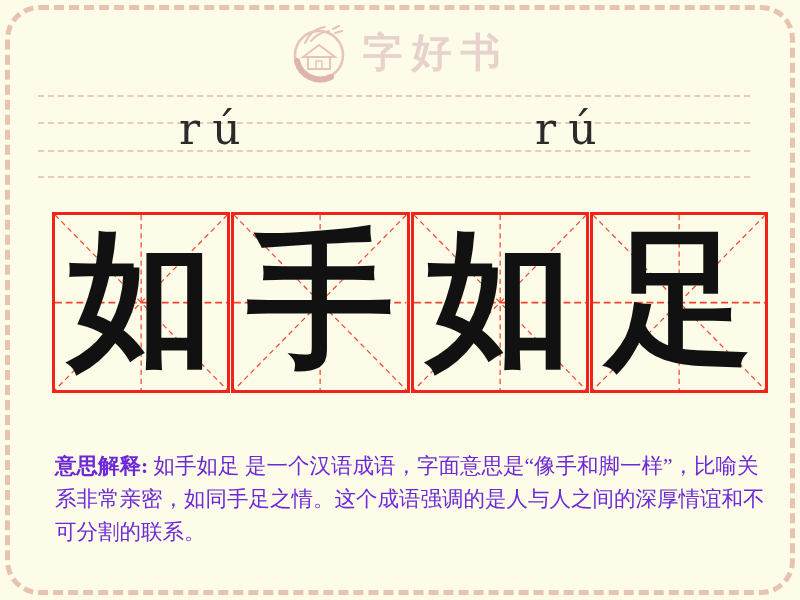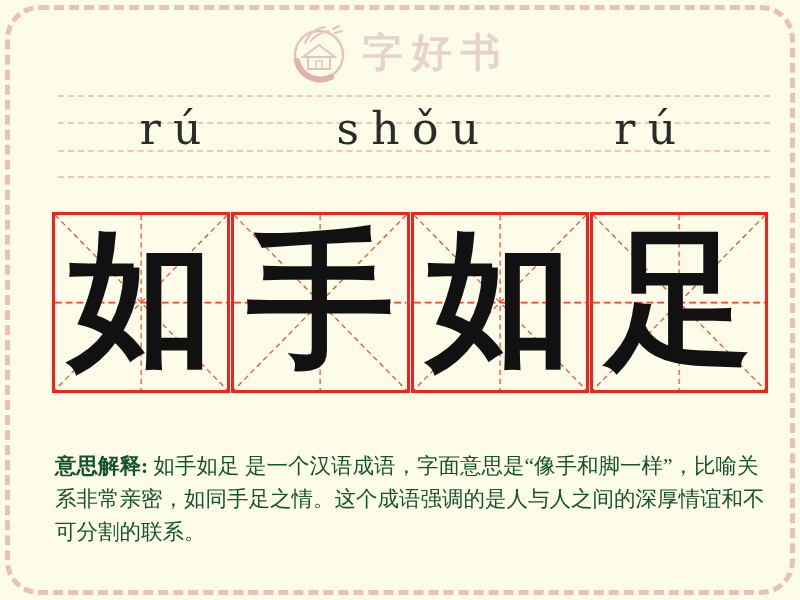--- a/index.html
+++ b/index.html
@@ -42,21 +42,21 @@
   .brand-subtitle {
     font-size: 13px;
     color: #F0E0D7;
     letter-spacing: 6px;
     font-family: "Liberation Sans", sans-serif;
     margin-top: 1px;
   }
   
   .pinyin-grid {
     position: absolute;
-    left: 48px;
+    left: 28px;
     top: 85px;
     width: 712px;
     height: 84px;
   }
   .pline {
     position: absolute;
     left: 0;
     width: 100%;
     height: 0;
     border-top: 2px dashed #EDC9B8;
@@ -117,21 +117,21 @@
     transform: translateY(-2px);
   }
   
   .explanation {
     position: absolute;
     left: 45px;
     top: 440px;
     width: 714px;
     font-size: 21.5px;
     line-height: 33px;
-    color: #14532d;
+    color: #6d28d9;
     text-align: left;
   }
   .explanation .label { font-weight: 700; }
 </style>
 </head>
 <body>
 
 <div class="card">
 
   <div class="header">
@@ -151,21 +151,20 @@
     </div>
   </div>
 
   <div class="pinyin-grid">
     <div class="pline pline1"></div>
     <div class="pline pline2"></div>
     <div class="pline pline3"></div>
     <div class="pline pline4"></div>
     <div class="pinyin-row">
       <div class="pinyin-syllable">rú</div>
-      <div class="pinyin-syllable">shǒu</div>
       <div class="pinyin-syllable">rú</div>
     </div>
   </div>
 
   <div class="char-row">
     <div class="char-box">
       <svg viewBox="0 0 100 100" preserveAspectRatio="none">
         <line x1="0" y1="0" x2="100" y2="100" stroke="#F4432C" stroke-width="0.7" stroke-dasharray="3 2.2"></line>
         <line x1="100" y1="0" x2="0" y2="100" stroke="#F4432C" stroke-width="0.7" stroke-dasharray="3 2.2"></line>
         <line x1="50" y1="0" x2="50" y2="100" stroke="#F4432C" stroke-width="0.7" stroke-dasharray="3 2.2"></line>

